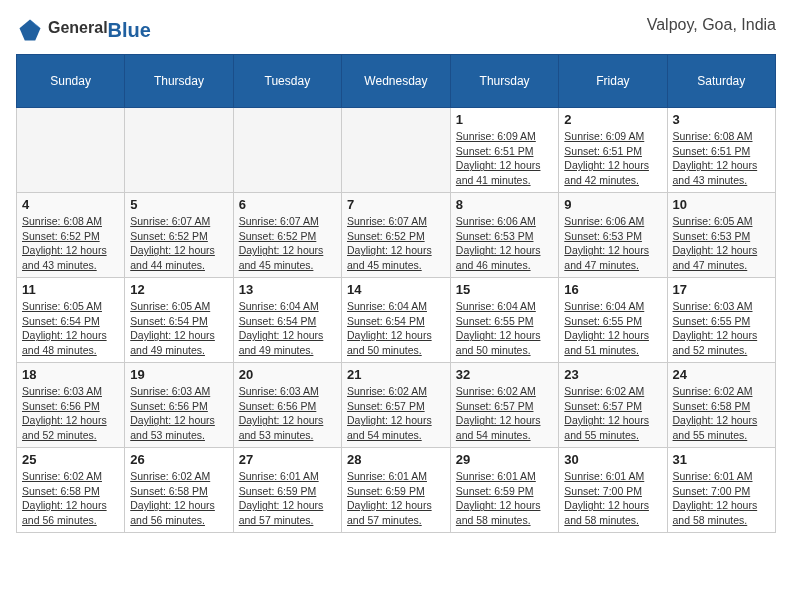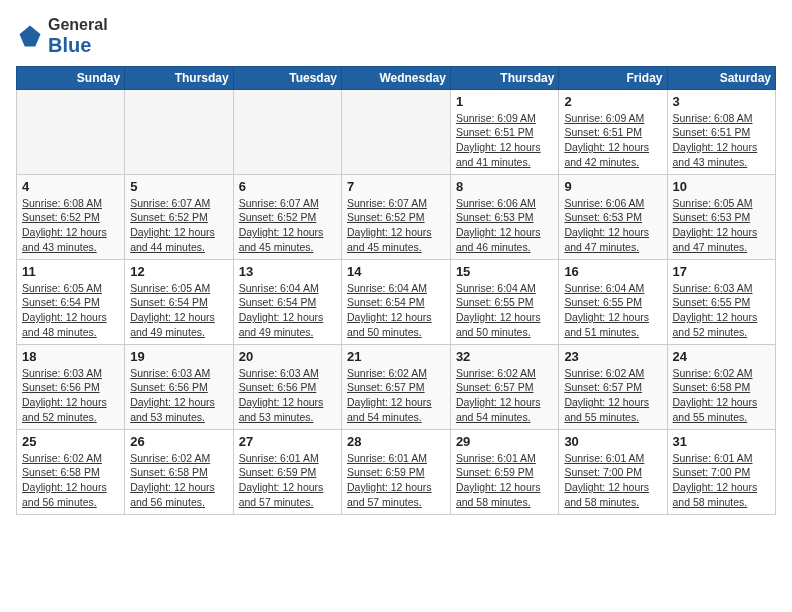--- a/index.html
+++ b/index.html
@@ -16,21 +16,20 @@
       align-items: flex-start;
       margin-bottom: 10px;
     }
     .logo {
       display: flex;
       align-items: center;
       gap: 4px;
     }
     .logo-text {
       display: flex;
-      flex-direction: column;
       line-height: 1.1;
     }
     .logo-general {
       font-size: 16px;
       font-weight: bold;
       color: #333;
     }
     .logo-blue {
       font-size: 20px;
       font-weight: bold;
@@ -53,24 +52,24 @@
       color: #444;
     }
     .calendar {
       width: 100%;
       border-collapse: collapse;
       font-size: 11px;
     }
     .calendar th {
       background: #2060a0;
       color: #fff;
-      padding: 4px 4px;
-      text-align: right;
+      padding: 19px 4px;
+      text-align: center;
       font-size: 12px;
-      font-weight: bold;
+      font-weight: normal;
       border: 1px solid #1a4e8a;
     }
     .calendar td {
       border: 1px solid #ccc;
       vertical-align: top;
       padding: 4px 5px;
       width: 110px;
       min-height: 80px;
       background: #fff;
     }
@@ -104,20 +103,21 @@
     <svg class="logo-icon" viewBox="0 0 32 32">
       <polygon points="16,4 28,14 22,28 10,28 4,14" fill="#2060a0"></polygon>
       <polygon points="16,4 28,14 22,10 16,4" fill="#5090d0"></polygon>
     </svg>
     <div class="logo-text">
       <span class="logo-general">General</span>
       <span class="logo-blue">Blue</span>
     </div>
   </div>
   <div class="title-block">
+    <div class="location">Valpoy, Goa, India</div>
   </div>
 </div>
 
 <table class="calendar">
   <thead>
     <tr id="dow-row">
         <th>Sunday</th>
         <th>Thursday</th>
         <th>Tuesday</th>
         <th>Wednesday</th>

